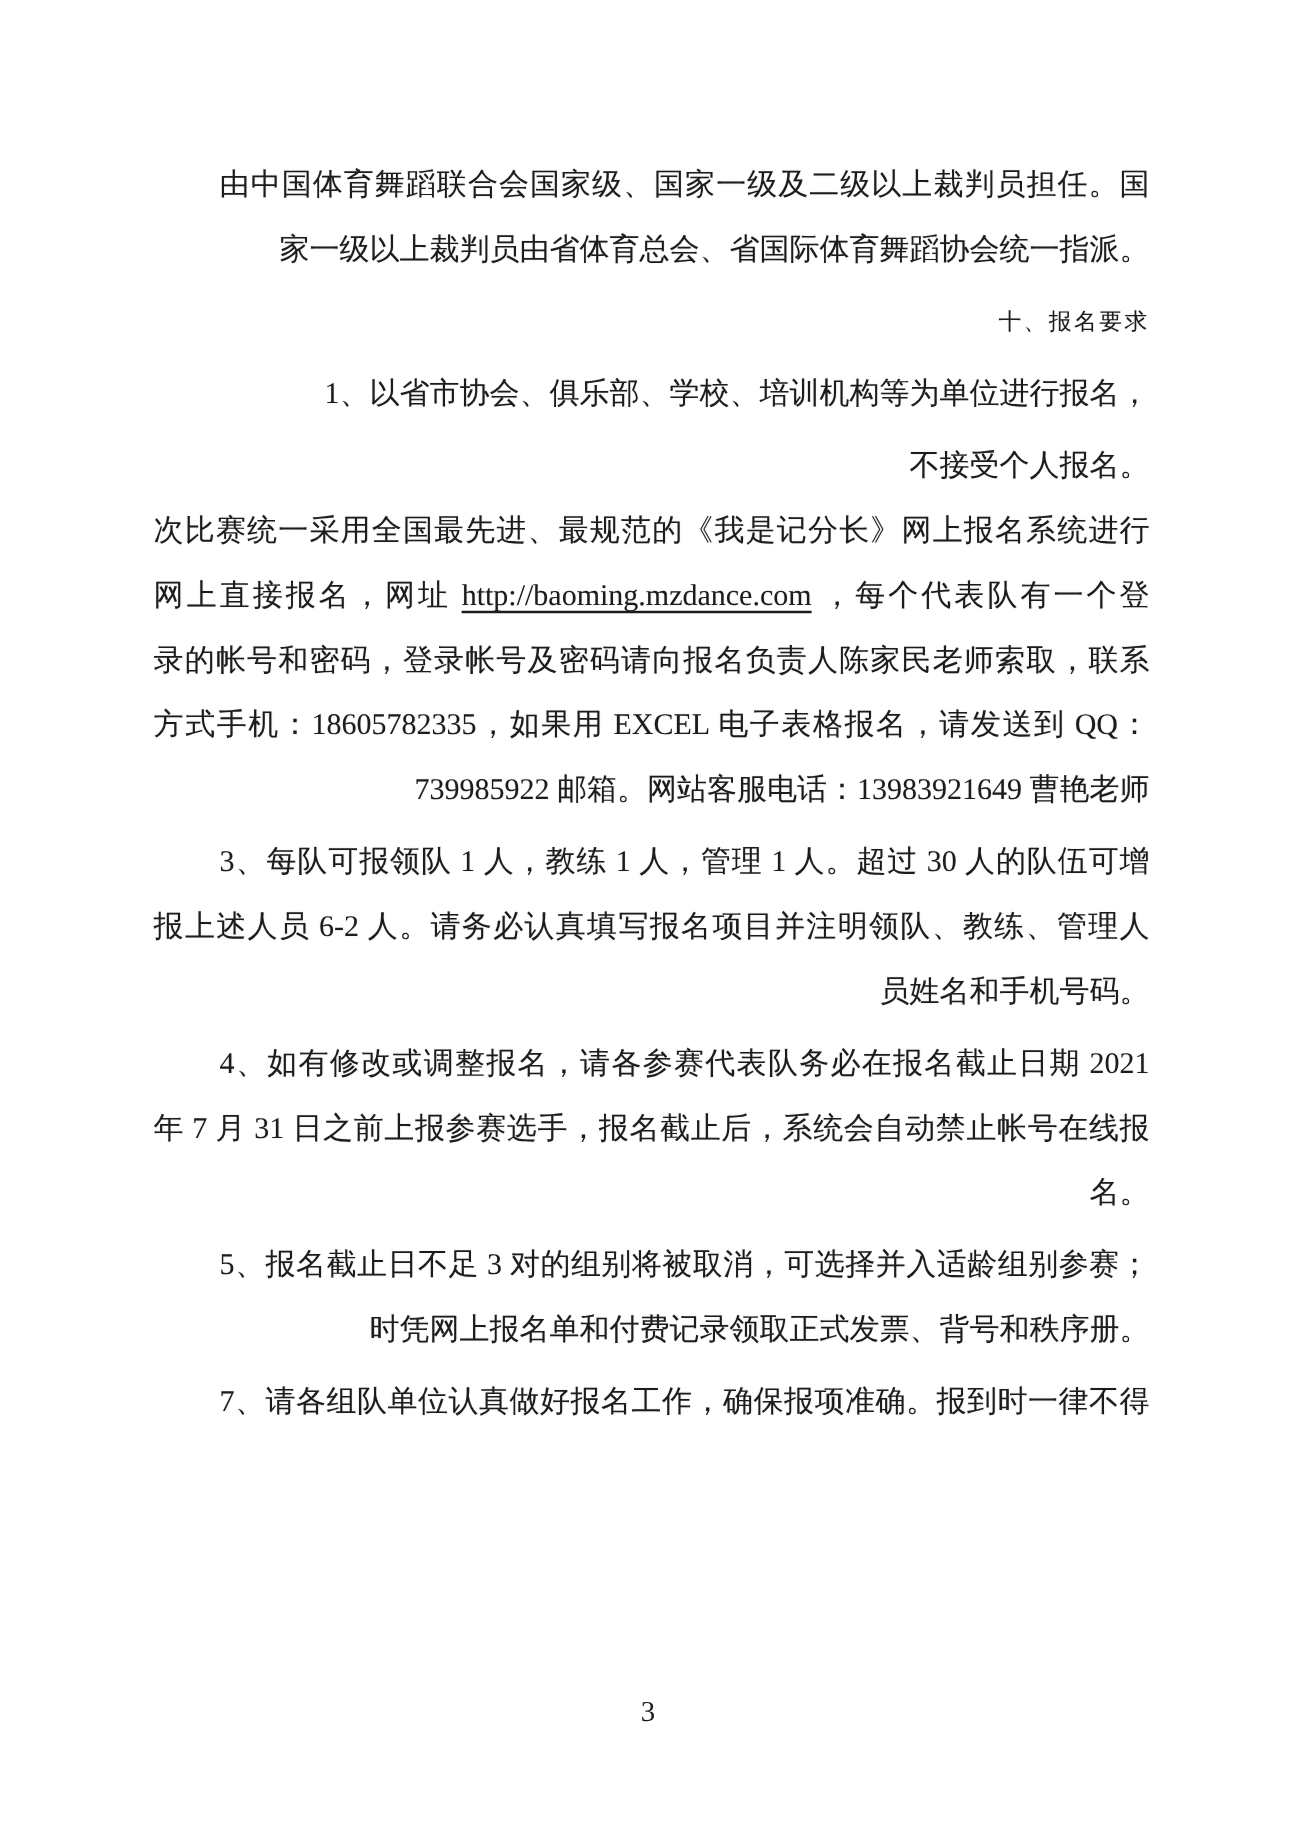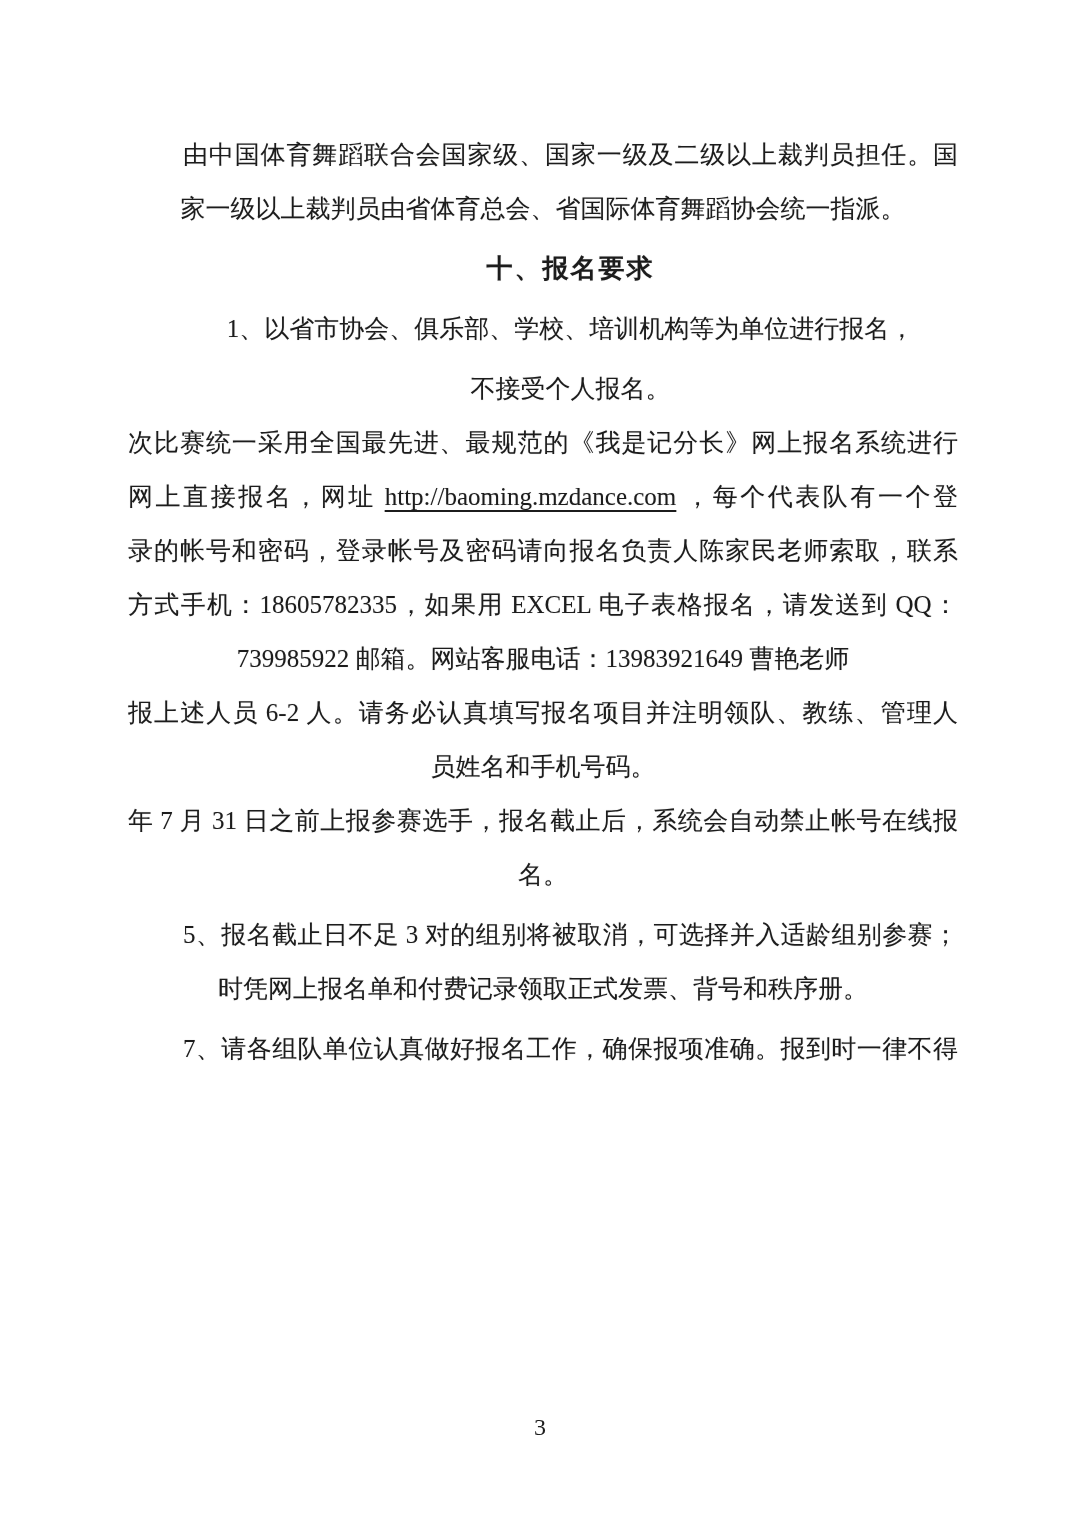--- a/index.html
+++ b/index.html
@@ -15,35 +15,35 @@
   }
   .content {
     position: absolute;
     left: 128px;
     top: 128px;
     width: 830px;
   }
   .line {
     font-size: 25px;
     line-height: 54px;
-    text-align: center;
+    text-align: right;
     text-shadow: 0 0 1px rgba(40,40,40,0.25);
     white-space: normal;
   }
   .line.indent { padding-left: 55px; }
   .line.indent { margin-top: 6px; }
   .line:first-child { margin-top: 0; }
   .line.tight { margin-top: -10px; }
   .line.justify {
     text-align: justify;
     text-align-last: justify;
   }
   .line.heading {
-    font-weight: bold;
-    font-size: 26px;
+    font-weight: normal;
+    font-size: 19px;
     letter-spacing: 2px;
   }
   .url {
     text-decoration: underline;
     text-underline-offset: 5px;
   }
   .page-num {
     position: absolute;
     top: 1412px;
     left: 0;
@@ -61,22 +61,24 @@
       <div class="line indent justify">由中国体育舞蹈联合会国家级、国家一级及二级以上裁判员担任。国</div>
       <div class="line">家一级以上裁判员由省体育总会、省国际体育舞蹈协会统一指派。</div>
       <div class="line indent heading">十、报名要求</div>
       <div class="line indent">1、以省市协会、俱乐部、学校、培训机构等为单位进行报名，</div>
       <div class="line indent">不接受个人报名。</div>
       <div class="line justify">次比赛统一采用全国最先进、最规范的《我是记分长》网上报名系统进行</div>
       <div class="line justify">网上直接报名，网址 <span class="url">http://baoming.mzdance.com</span> ，每个代表队有一个登</div>
       <div class="line justify">录的帐号和密码，登录帐号及密码请向报名负责人陈家民老师索取，联系</div>
       <div class="line justify">方式手机：18605782335，如果用 EXCEL 电子表格报名，请发送到 QQ：</div>
       <div class="line">739985922 邮箱。网站客服电话：13983921649 曹艳老师</div>
+      <div class="line indent justify">3、每队可报领队 1 人，教练 1 人，管理 1 人。超过 30 人的队伍可增</div>
       <div class="line justify">报上述人员 6-2 人。请务必认真填写报名项目并注明领队、教练、管理人</div>
       <div class="line">员姓名和手机号码。</div>
+      <div class="line indent justify">4、如有修改或调整报名，请各参赛代表队务必在报名截止日期 2021</div>
       <div class="line justify">年 7 月 31 日之前上报参赛选手，报名截止后，系统会自动禁止帐号在线报</div>
       <div class="line">名。</div>
       <div class="line indent justify">5、报名截止日不足 3 对的组别将被取消，可选择并入适龄组别参赛；</div>
       <div class="line">时凭网上报名单和付费记录领取正式发票、背号和秩序册。</div>
       <div class="line indent justify">7、请各组队单位认真做好报名工作，确保报项准确。报到时一律不得</div>
     </div>
   <div class="page-num">3</div>
 </div>
 
 </body></html>

